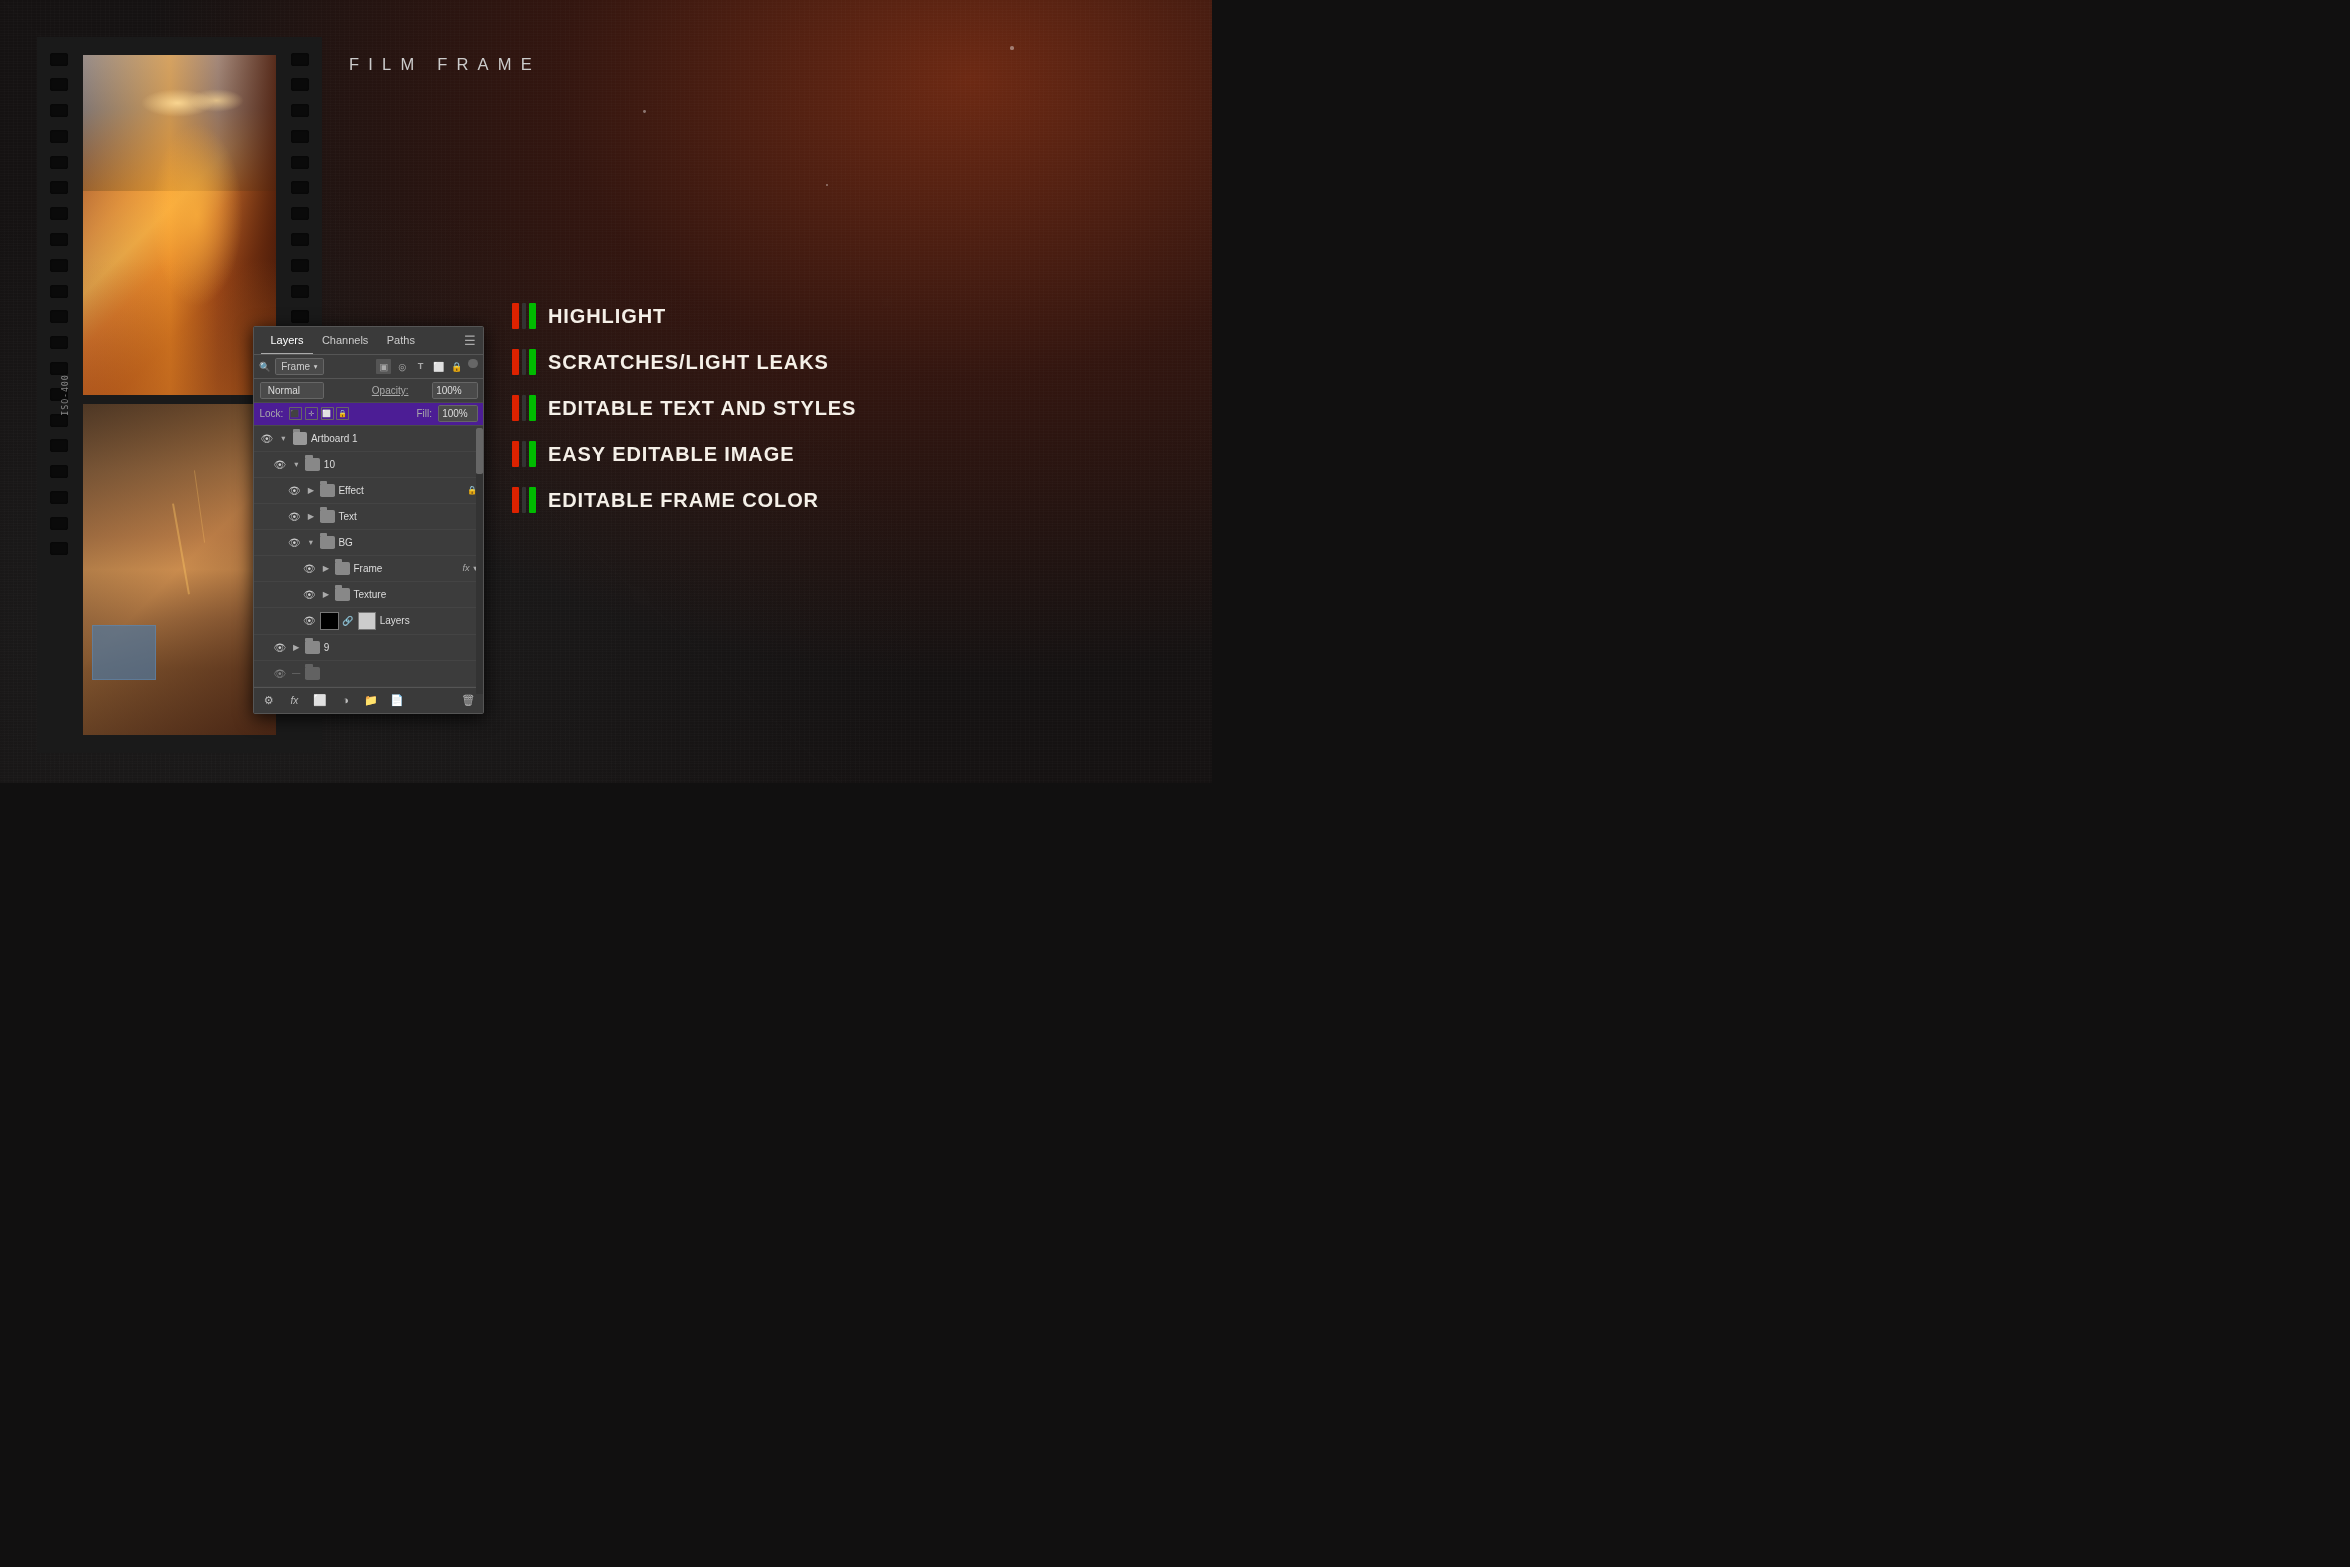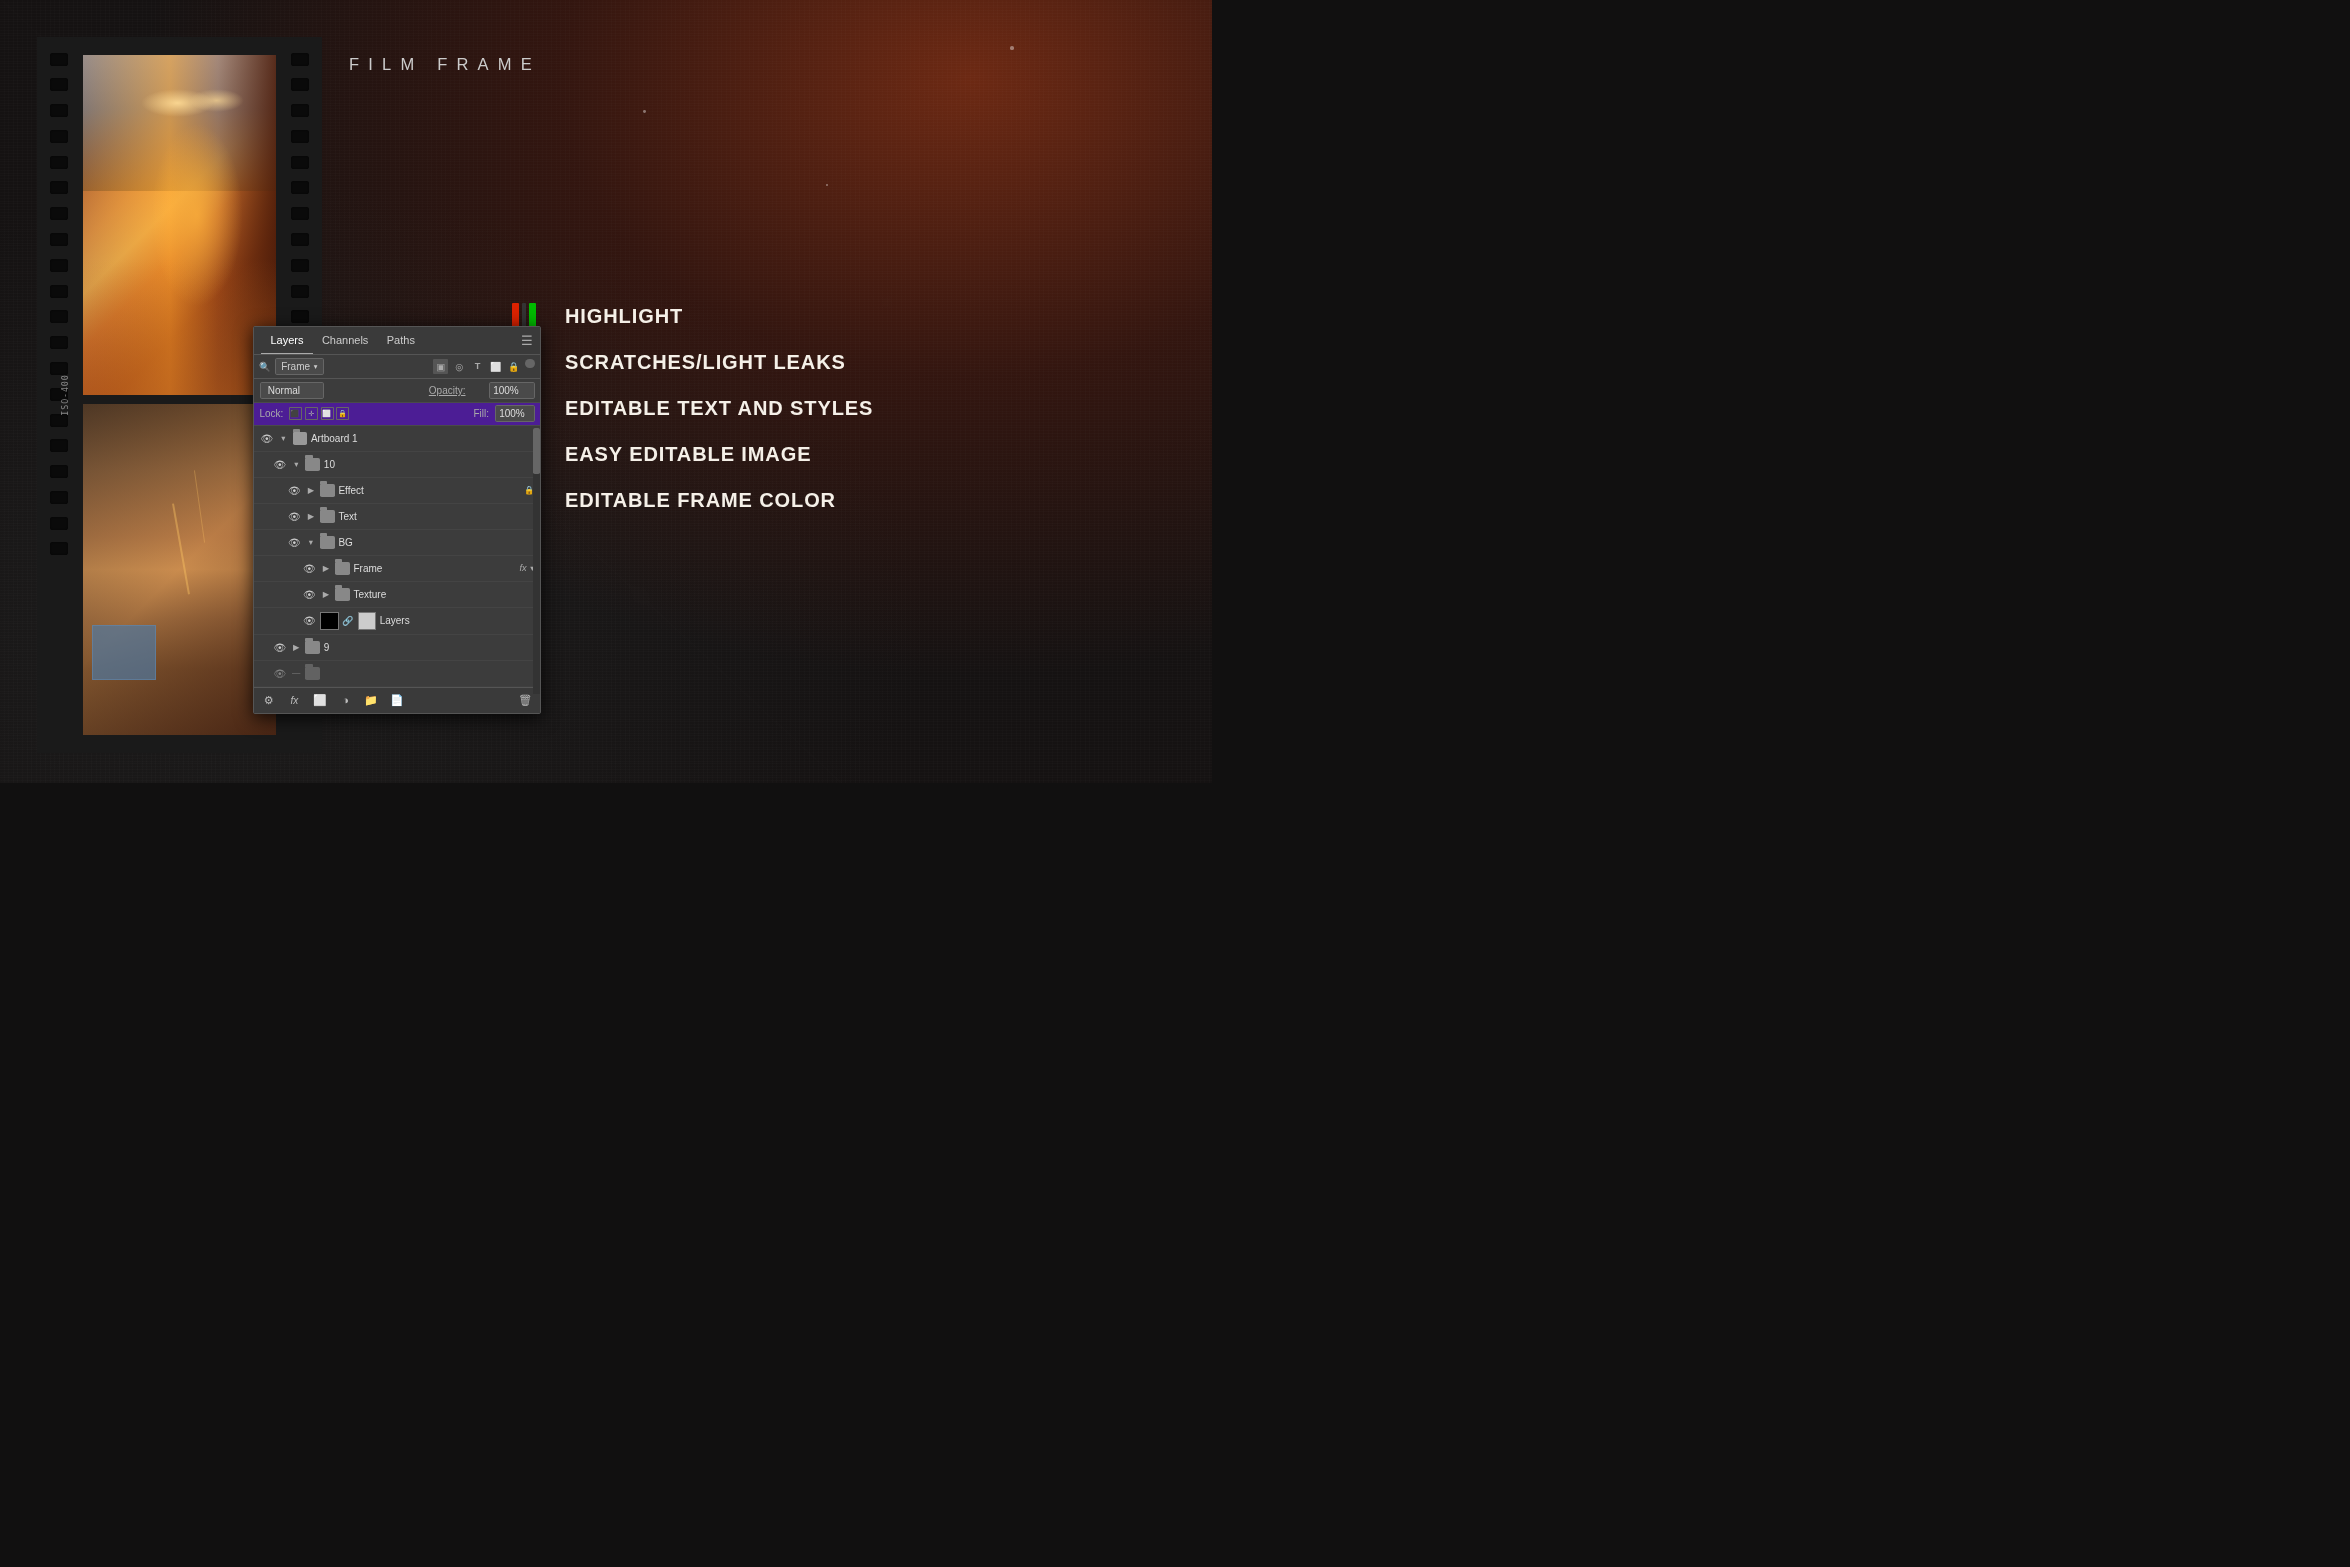--- a/index.html
+++ b/index.html
@@ -234,21 +234,21 @@
       left: 496px;
       top: 303px;
       display: flex;
       flex-direction: column;
       gap: 20px;
     }
 
     .feature-item {
       display: flex;
       align-items: center;
-      gap: 20px;
+      gap: 3px;
       padding-left: 16px;
     }
 
     .feature-icon {
       width: 33px;
       height: 26px;
       display: flex;
       align-items: center;
       gap: 2.8px;
       flex-shrink: 0;
@@ -270,21 +270,21 @@
       color: #f5f0e8;
       letter-spacing: 0.9px;
       text-transform: uppercase;
     }
 
     
     .layers-panel {
       position: absolute;
       left: 253px;
       top: 326px;
-      width: 288px;
+      width: 231px;
       background: #3c3c3c;
       border: 0.9px solid #555;
       border-radius: 1.8px;
       font-family: Arial, sans-serif;
       font-size: 10px;
       color: #ddd;
       box-shadow: 0 3.7px 18.4px rgba(0,0,0,0.8);
     }
 
     .panel-tabs {

